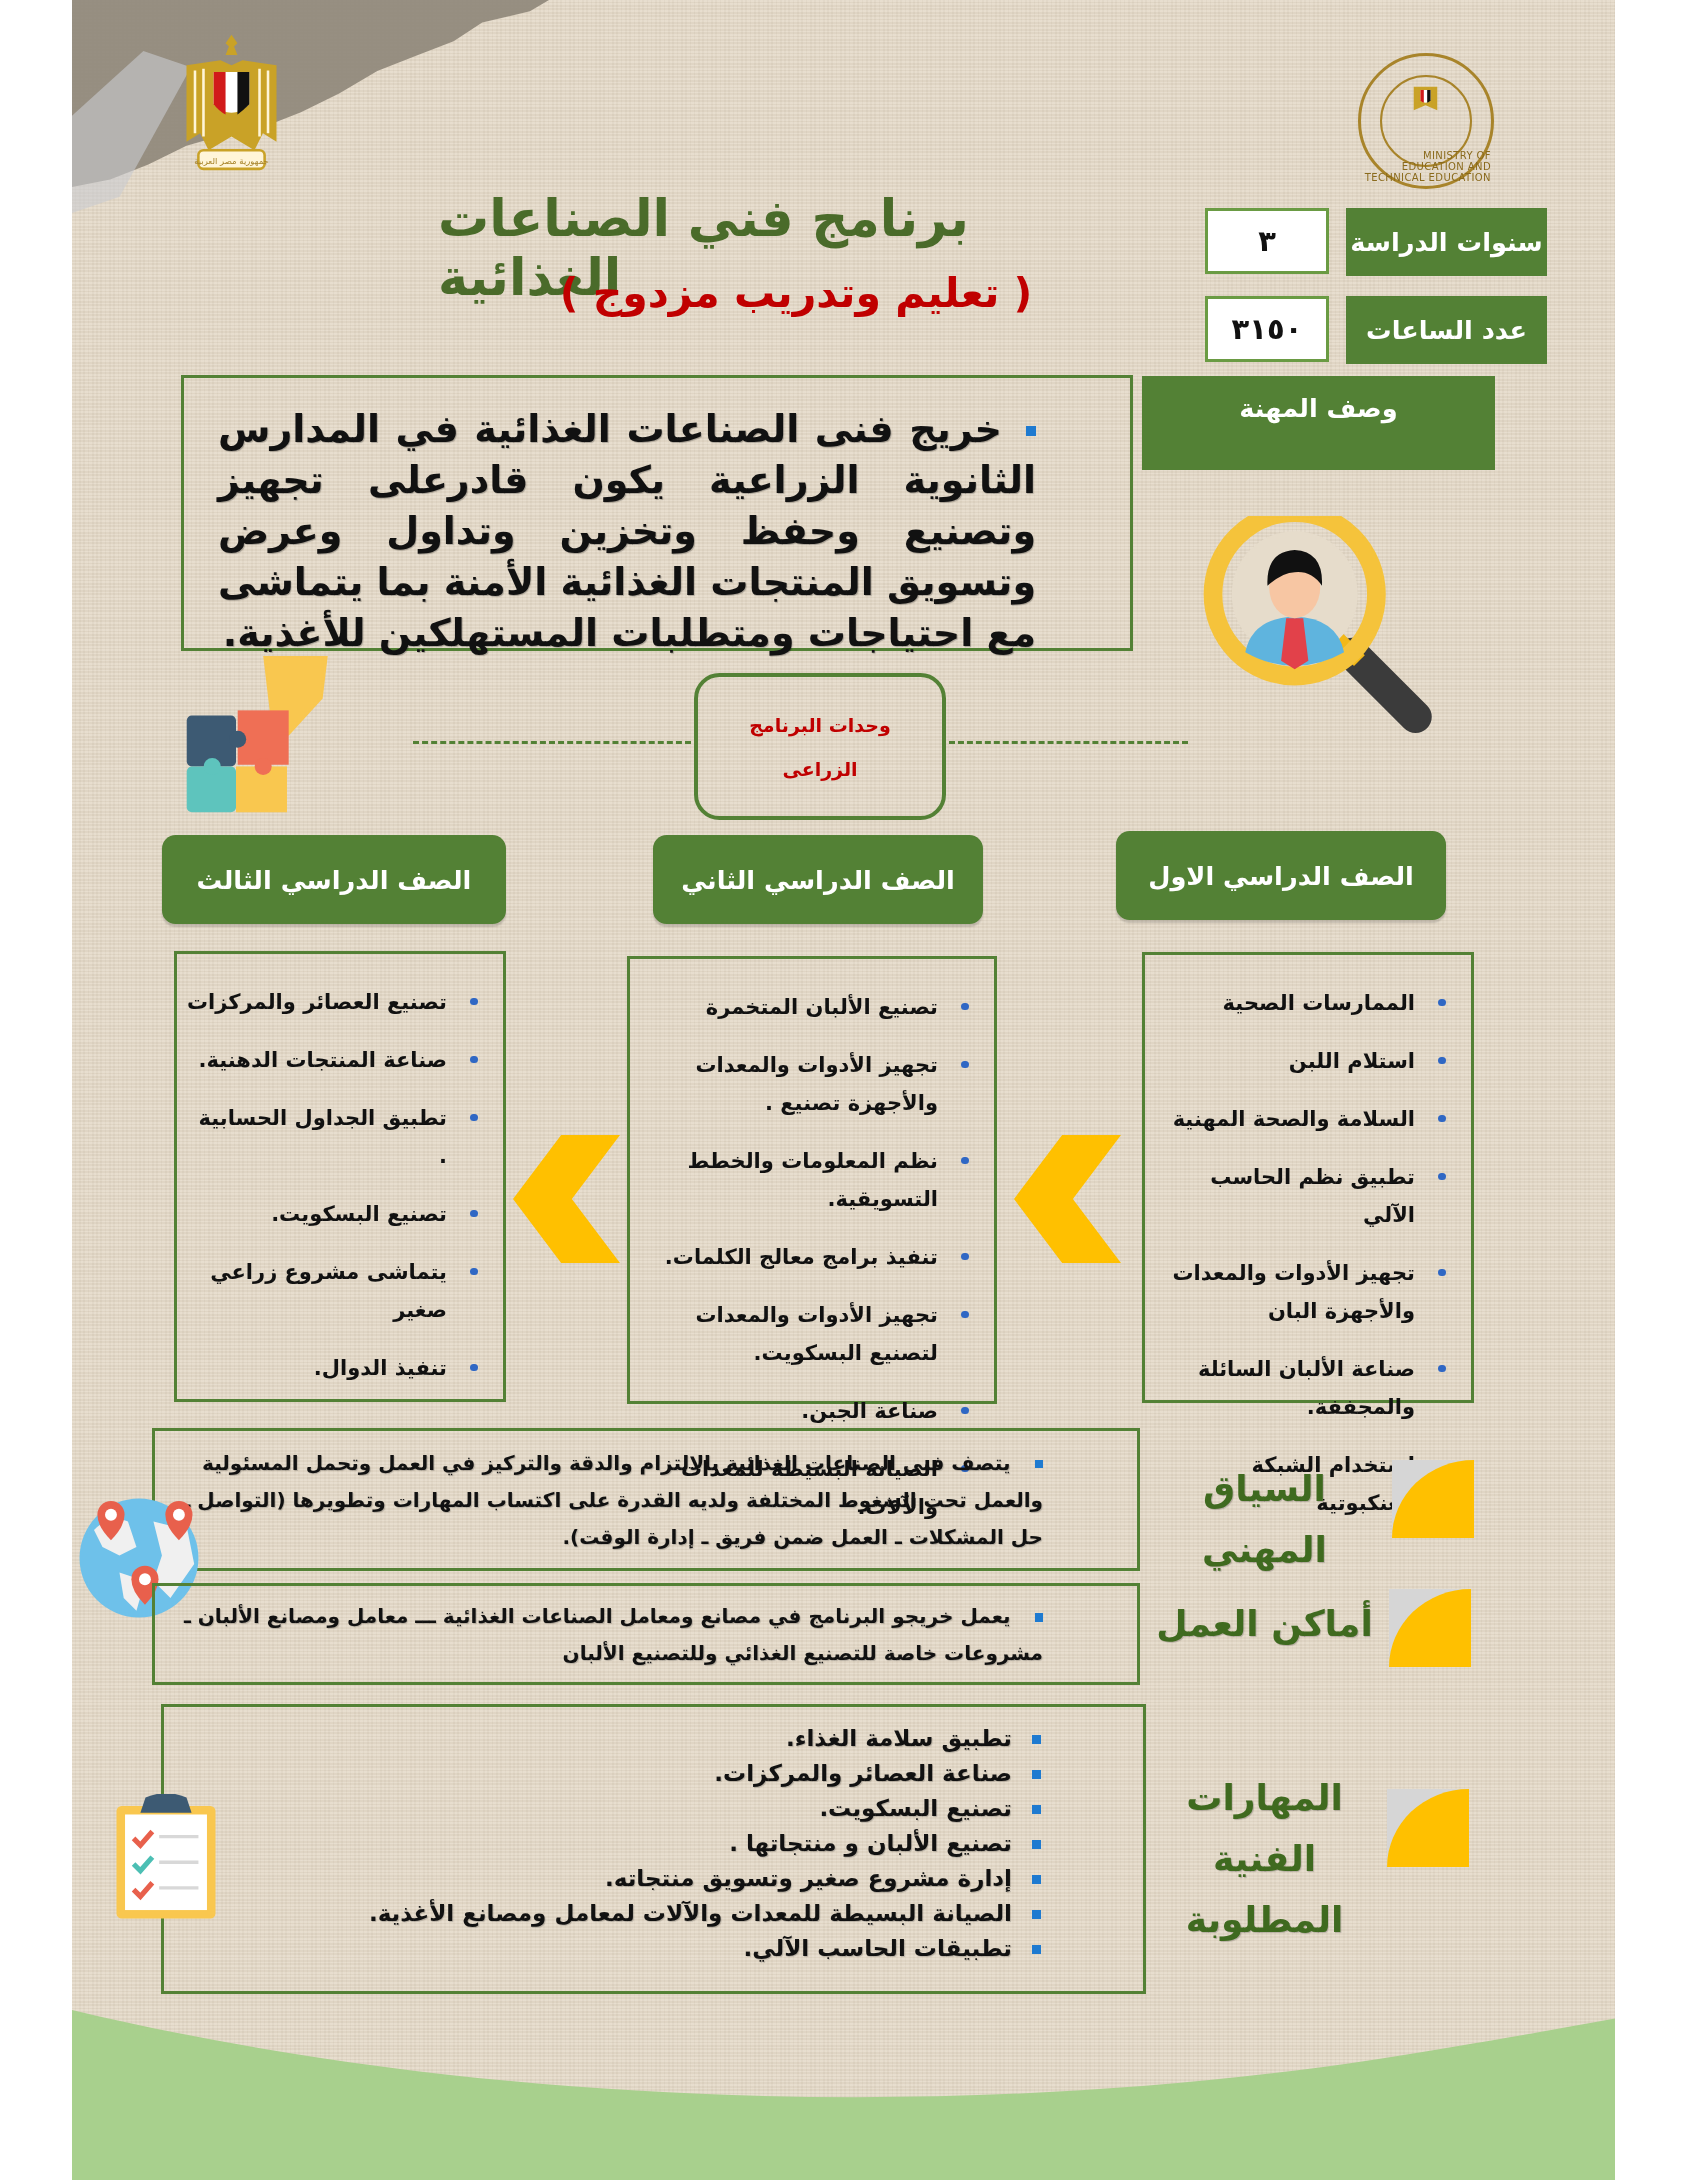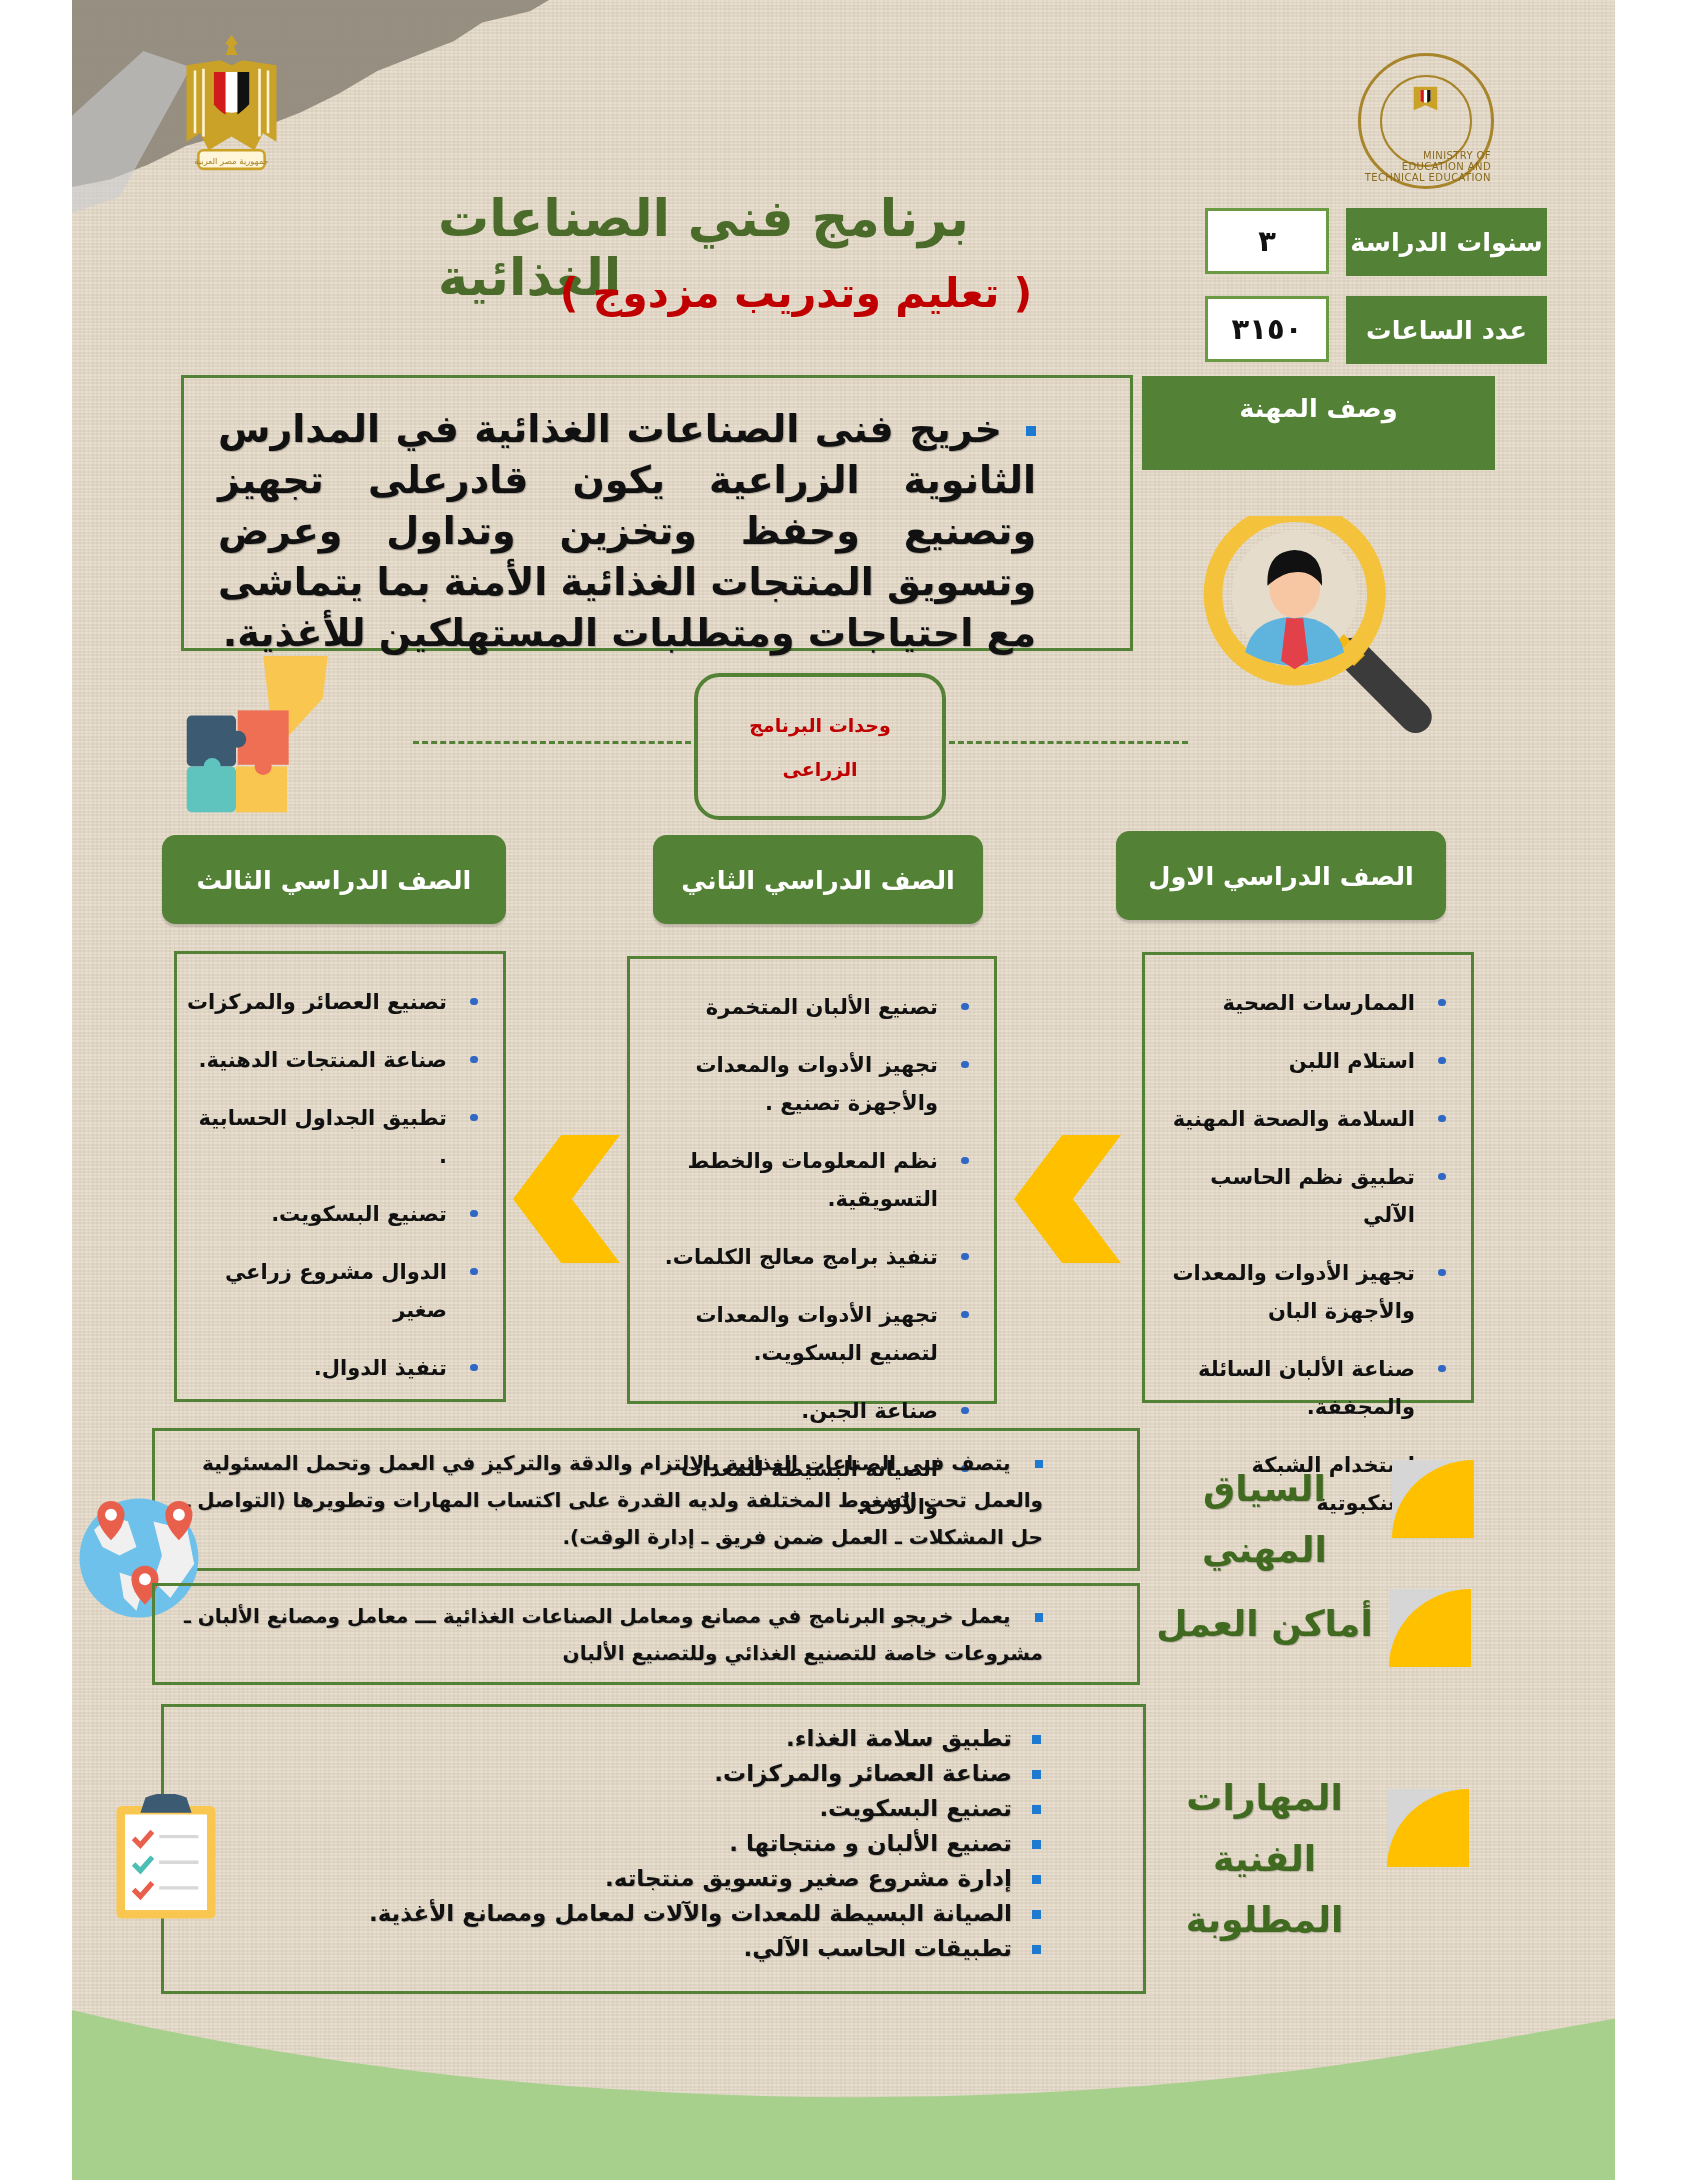--- a/index.html
+++ b/index.html
@@ -210,21 +210,21 @@
       <li>صناعة الجبن.</li>
       <li>الصيانة البسيطة للمعدات والآلات.</li>
     </ul>
   </div>
   <div class="abs grade-list" style="left:102px;top:951px;width:332px;height:451px;">
     <ul>
       <li>تصنيع العصائر والمركزات</li>
       <li>صناعة المنتجات الدهنية.</li>
       <li>تطبيق الجداول الحسابية .</li>
       <li>تصنيع البسكويت.</li>
-      <li>الدوال مشروع زراعي صغير</li>
+      <li>يتماشى مشروع زراعي صغير</li>
       <li>تنفيذ الدوال.</li>
     </ul>
   </div>
 
   <div class="abs chevron" style="left:942px;top:1135px;"></div>
   <div class="abs chevron" style="left:441px;top:1135px;"></div>
 
   <div class="abs section-box" style="left:80px;top:1428px;width:988px;height:143px;padding:13.6px 94px 8.5px 25.6px;">
     <div class="section-text"><span class="sq-bullet" style="width:8.5px;height:8.5px;"></span><span>يتصف فنى الصناعات الغذائية بالالتزام والدقة والتركيز في العمل وتحمل المسئولية والعمل تحت الضغوط المختلفة ولديه القدرة على اكتساب المهارات وتطويرها (التواصل ـ حل المشكلات ـ العمل ضمن فريق ـ إدارة الوقت).</span></div>
   </div>

